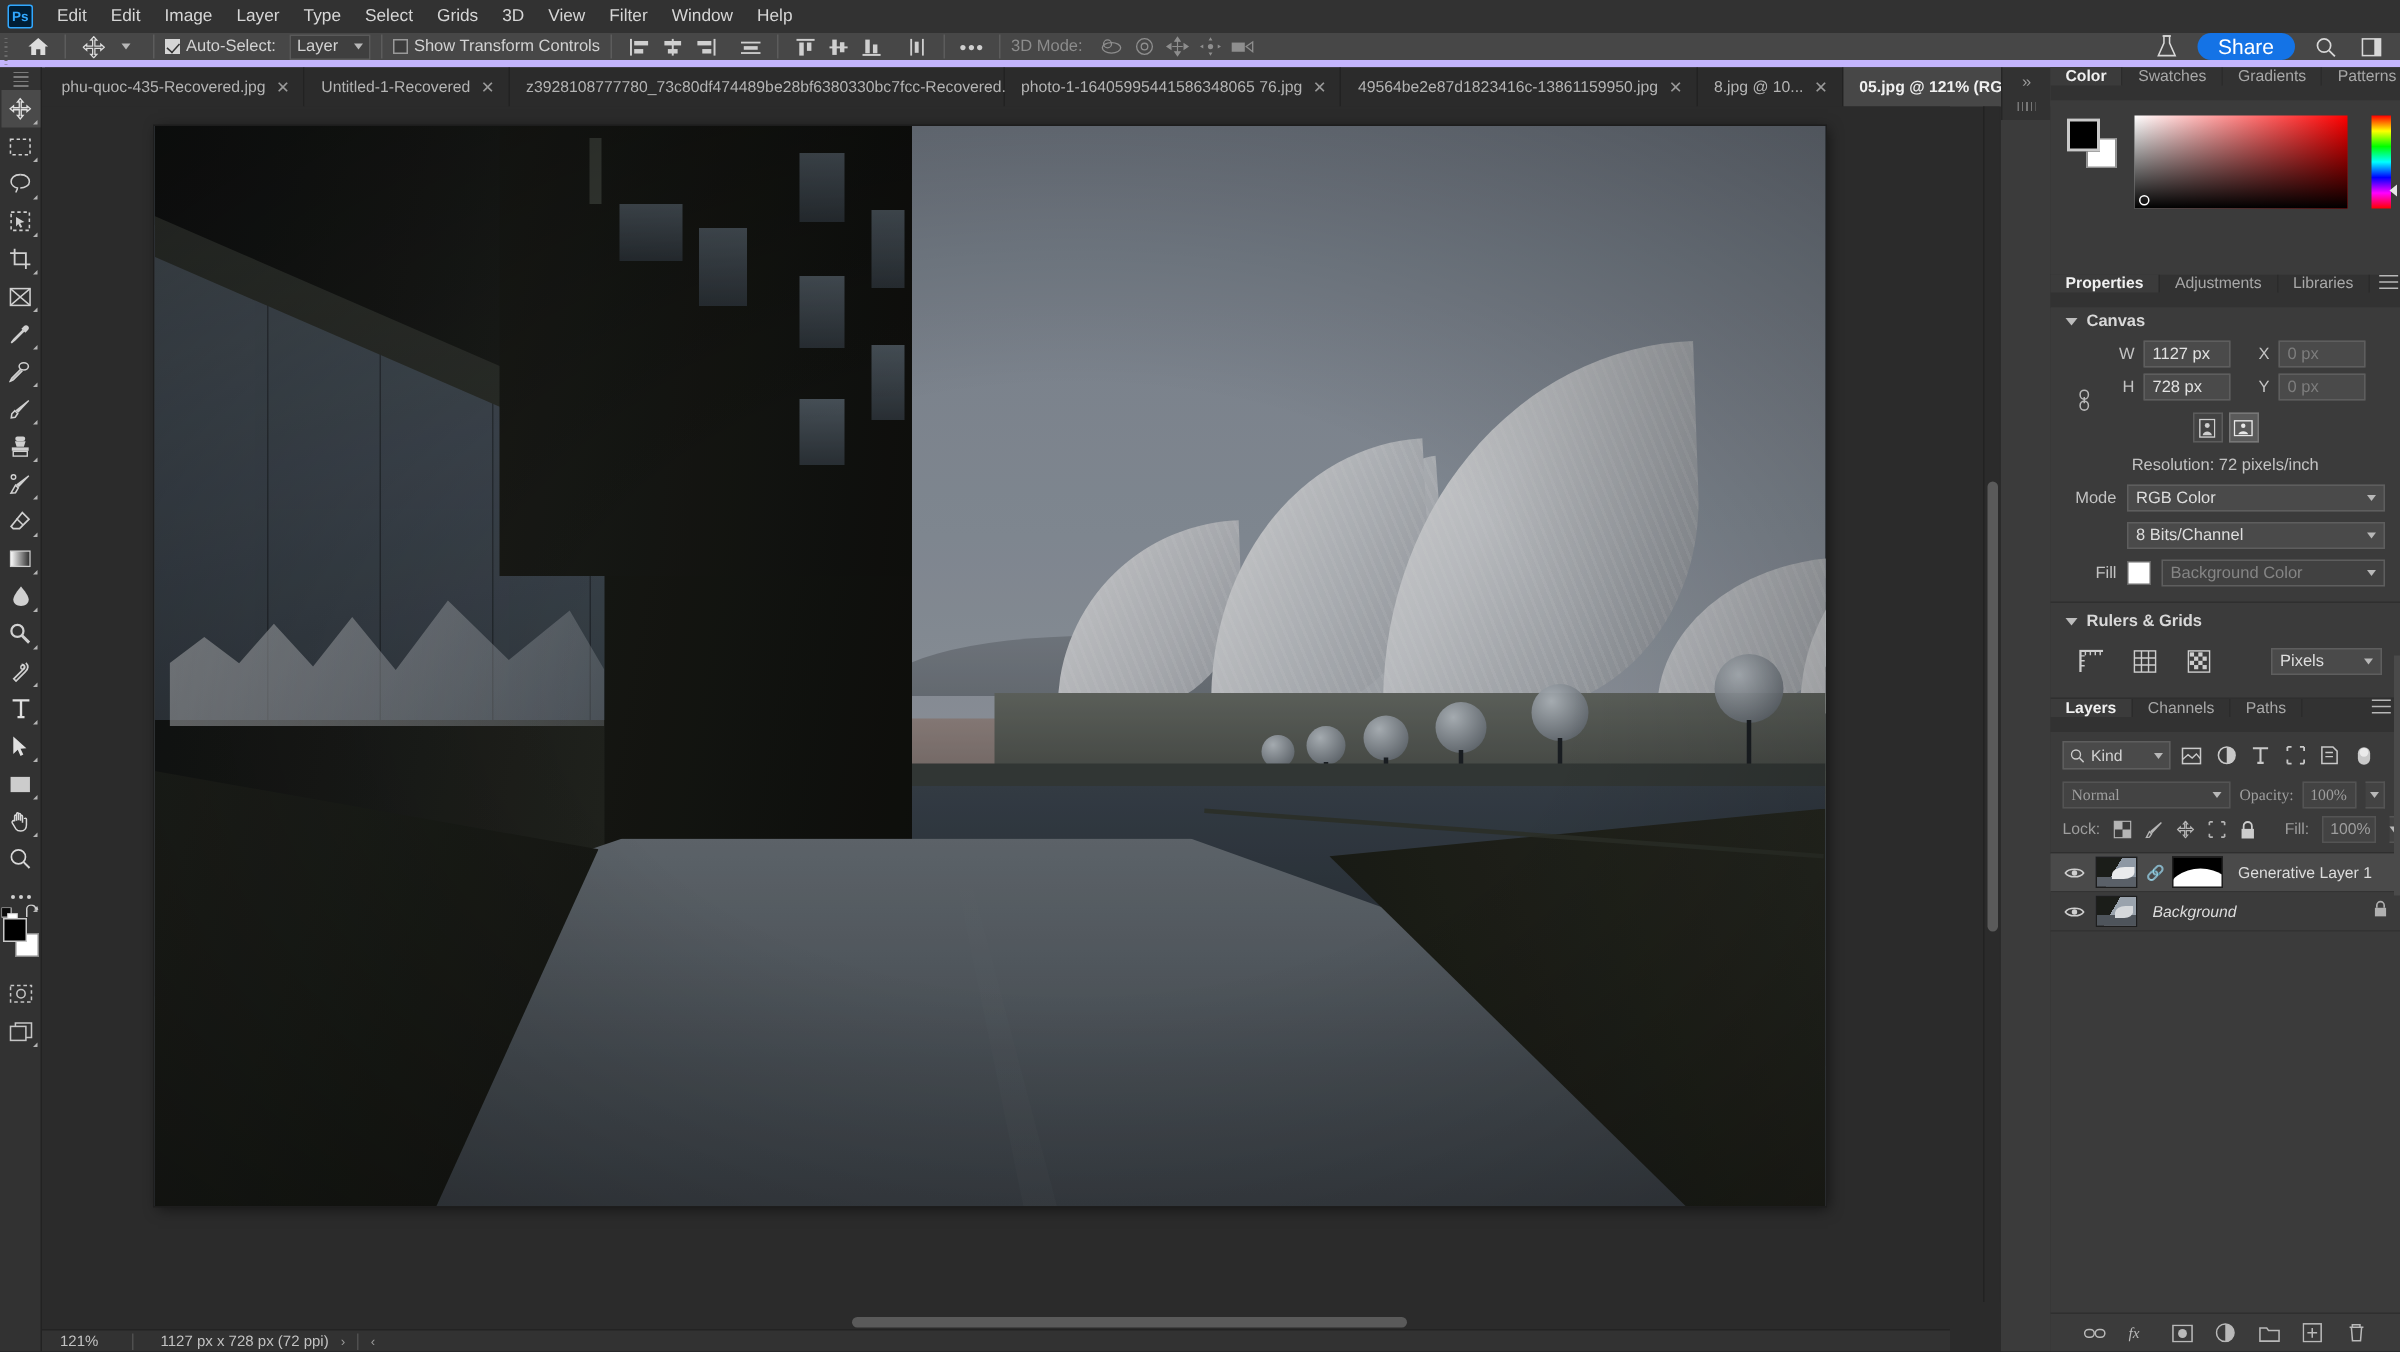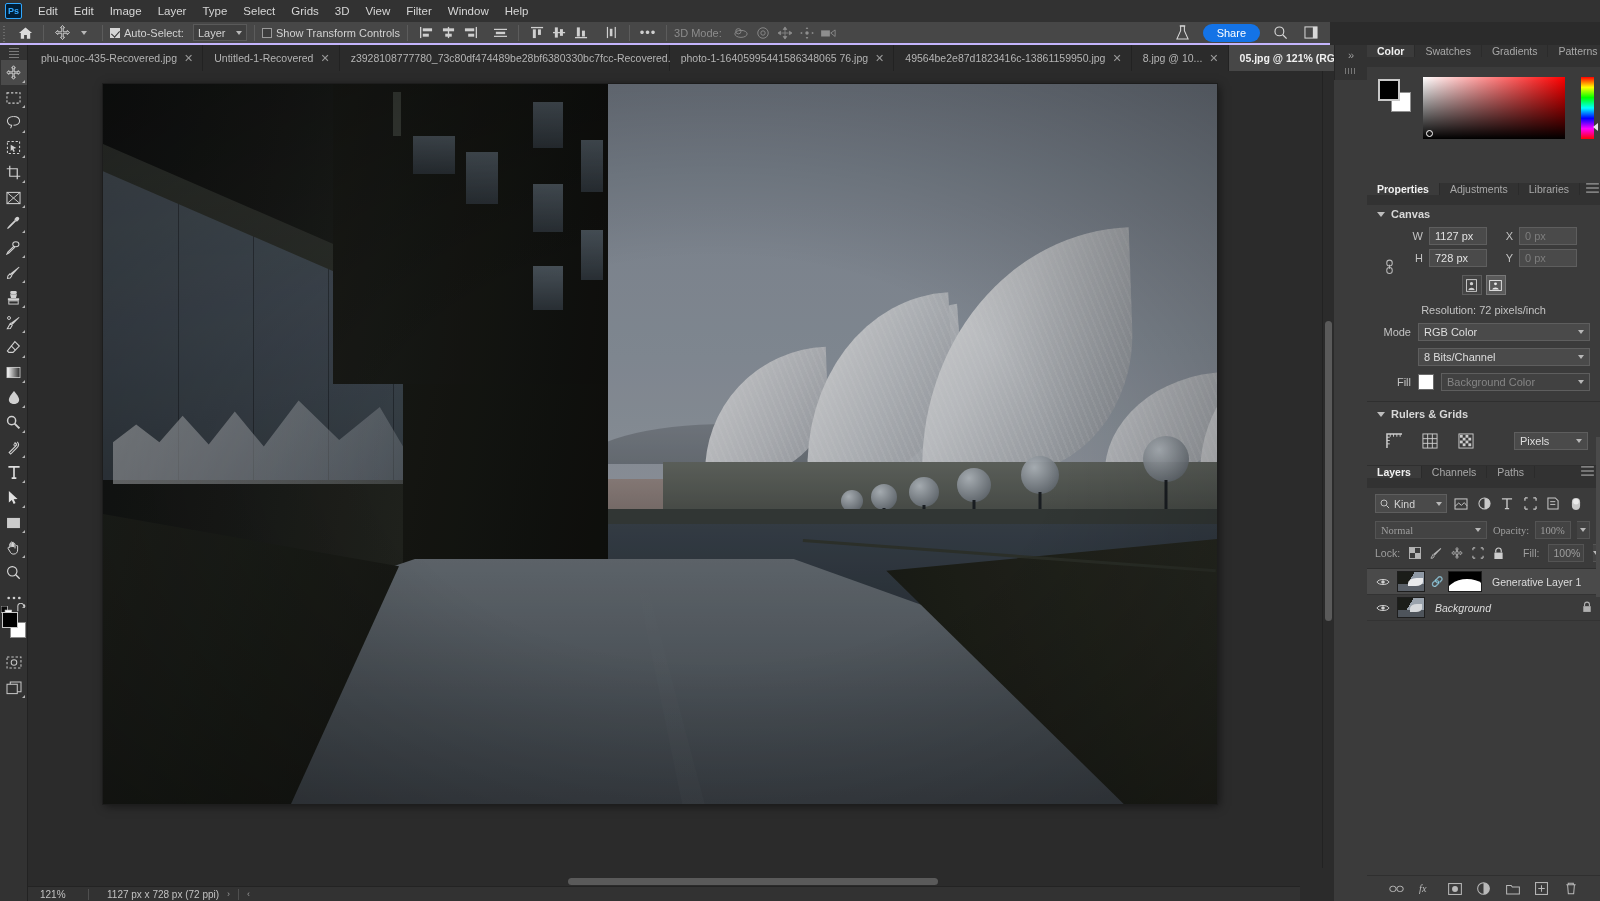--- a/index.html
+++ b/index.html
@@ -24,23 +24,23 @@
     display:flex;align-items:center;justify-content:center;
     font-family:"Liberation Sans",sans-serif;
   }
   .menu-item{
     font-size:11.5px; color:#d6d6d6; padding:3px 8px; cursor:default;
     white-space:nowrap;
   }
 
   
   .optionsbar{
-    position:absolute; left:0; top:22px; width:1330px; height:23px;
+    position:absolute; left:0; top:22px; width:1600px; height:23px;
     background:#474747; display:flex; align-items:center;
-    border-bottom:2px solid #c4b5fd;
+    border-bottom:5px solid #c4b5fd;
   }
   .opt-grip{ width:8px;height:23px; background:
     repeating-linear-gradient(to bottom,#6a6a6a 0 1px,transparent 1px 3px);
     background-size:2px 23px; background-repeat:no-repeat;
     background-position:3px 5px; }
   .opt-sep{ width:1px;height:16px;background:#5c5c5c;margin:0 7px; }
   .opt-icon{
     width:22px;height:20px; display:flex;align-items:center;justify-content:center;
     color:#cfcfcf;
   }
@@ -57,21 +57,21 @@
     border:solid #333; border-width:0 1.6px 1.6px 0; transform:rotate(42deg);
   }
   .opt-select{
     height:17px; min-width:54px; background:#3f3f3f; border:1px solid #5a5a5a;
     font-size:11px;color:#d2d2d2; display:flex;align-items:center;
     padding:0 4px; gap:10px; justify-content:space-between;
   }
   .caret{ width:0;height:0;border-left:3.5px solid transparent;border-right:3.5px solid transparent;border-top:4px solid #b8b8b8; }
   .opt-right{ margin-left:auto; display:flex;align-items:center;gap:9px; padding-right:8px; }
   .share-btn{
-    background:#1473e6;color:#fff;font-size:11px;border-radius:11px;
+    background:#1473e6;color:#fff;font-size:14px;border-radius:11px;
     padding:3px 14px;line-height:12px;text-align:right;
   }
 
   
   .tabbar{
     position:absolute;left:0;top:45px;width:1600px;height:26px;
     background:#2b2b2b; display:flex; align-items:stretch;
   }
   .tab-expander{
     width:30px;display:flex;align-items:center;justify-content:center;

